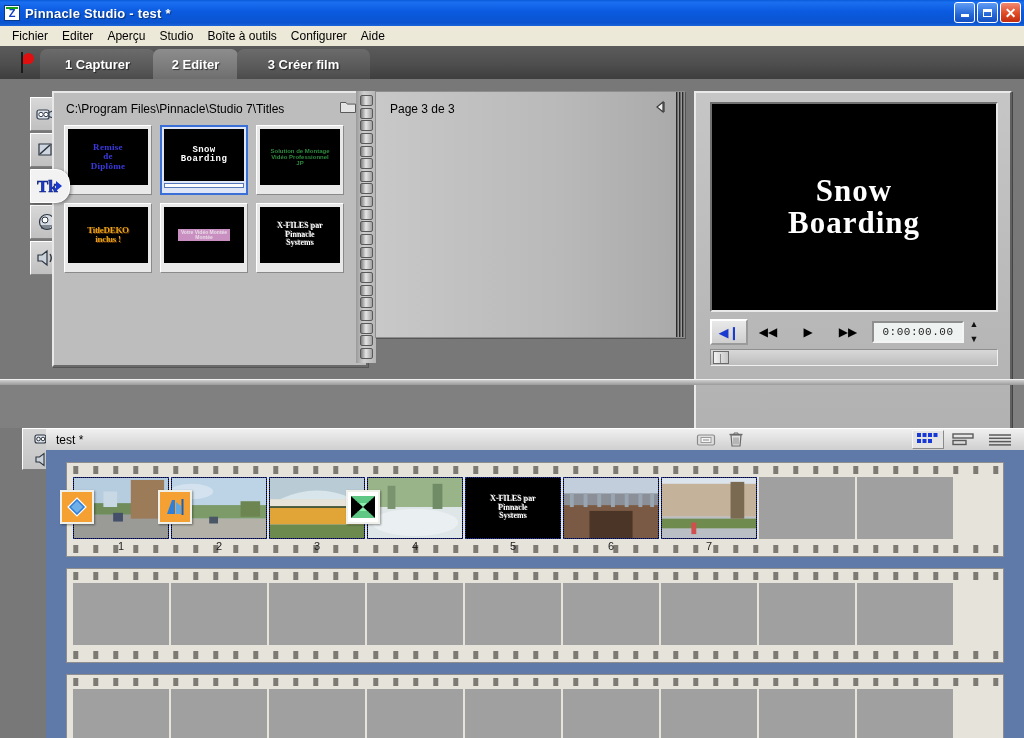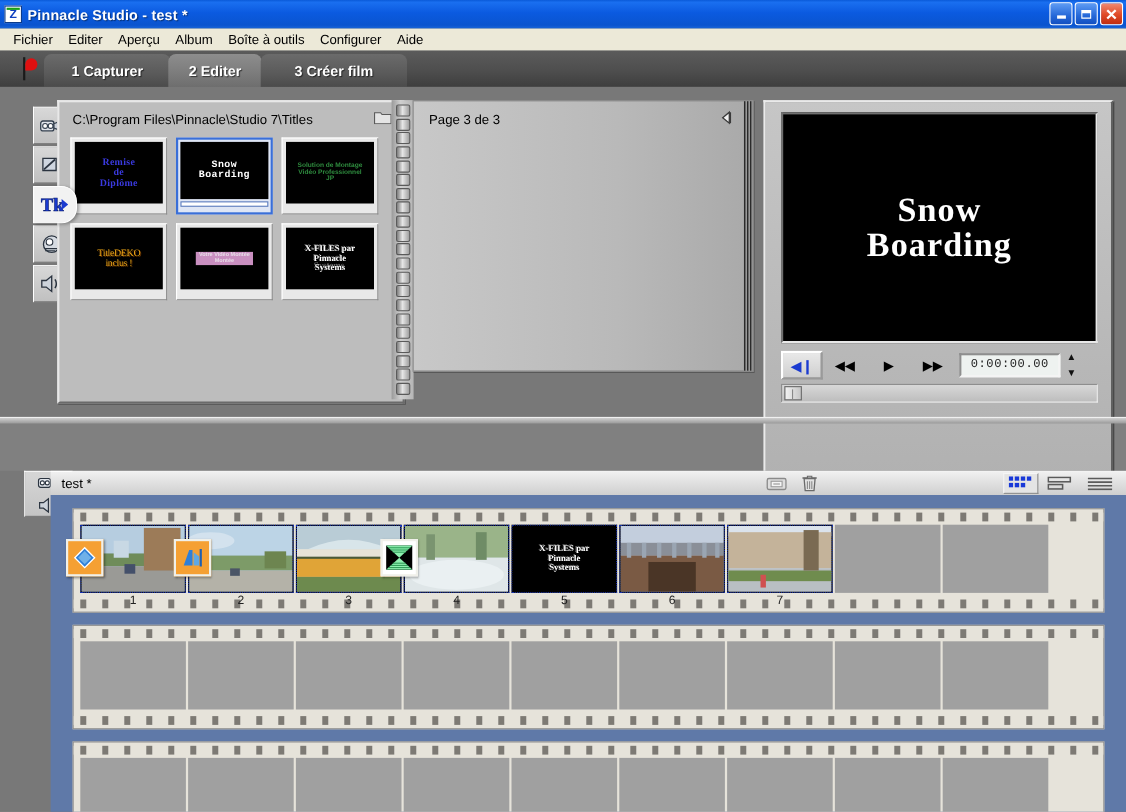--- a/index.html
+++ b/index.html
@@ -143,21 +143,21 @@
   .thumb.selected .scr{height:52px;}
   .thumb .under{
     height:5px;margin-top:2px;background:#fff;border:1px solid #9aa;
     box-sizing:border-box;display:none;
   }
   .thumb.selected .under{display:block;background:#fff;border:1px solid #5577bb;}
   .tt{font-weight:bold;display:block;}
   .tt-blue{color:#3a3ae0;font-size:9px;font-family:"Liberation Serif",serif;text-shadow:1px 1px 0 #000;letter-spacing:.3px;}
   .tt-snow{color:#fff;font-size:9px;font-family:"Liberation Mono",monospace;font-weight:bold;letter-spacing:.4px;}
   .tt-green{color:#2e8b3e;font-size:6px;font-family:"Liberation Sans",sans-serif;font-weight:bold;text-shadow:1px 1px 0 #000;}
-  .tt-gold{color:#e8a316;font-size:9px;font-family:"Liberation Serif",serif;font-weight:normal;text-shadow:1px 1px 0 #603000;letter-spacing:-.3px;}
+  .tt-gold{color:#e8a316;font-size:9px;font-family:"Liberation Serif",serif;font-weight:bold;text-shadow:1px 1px 0 #603000;letter-spacing:-.3px;}
   .tt-pinkbox{background:#c98fc0;color:#e8dde8;font-size:5px;padding:1px 3px;display:inline-block;margin:1px auto;}
   .tt-white{color:#fff;font-size:8px;font-family:"Liberation Serif",serif;font-weight:bold;text-shadow:1px 1px 0 #000,-1px -1px 0 #666;}
 
   
   .rings{
     position:absolute;left:356px;top:12px;width:20px;height:272px;
     background:linear-gradient(to right,#9a9a9a,#cfcfcf 40%,#b5b5b5);
     display:flex;flex-direction:column;align-items:center;justify-content:space-between;
     padding:4px 0;box-sizing:border-box;
   }
@@ -339,21 +339,21 @@
       <div class="tb-btn close">
           <span class="x">✕</span>
         </div>
     </div>
   </div>
 
   <div class="menubar">
     <div class="mi">Fichier</div>
     <div class="mi">Editer</div>
     <div class="mi">Aperçu</div>
-    <div class="mi">Album</div>
+    <div class="mi">Studio</div>
     <div class="mi">Boîte à outils</div>
     <div class="mi">Configurer</div>
     <div class="mi">Aide</div>
   </div>
 
   <div class="modebar">
     <div class="pin-logo">
       <span class="pole"></span>
         <span class="flag"></span>
     </div>

